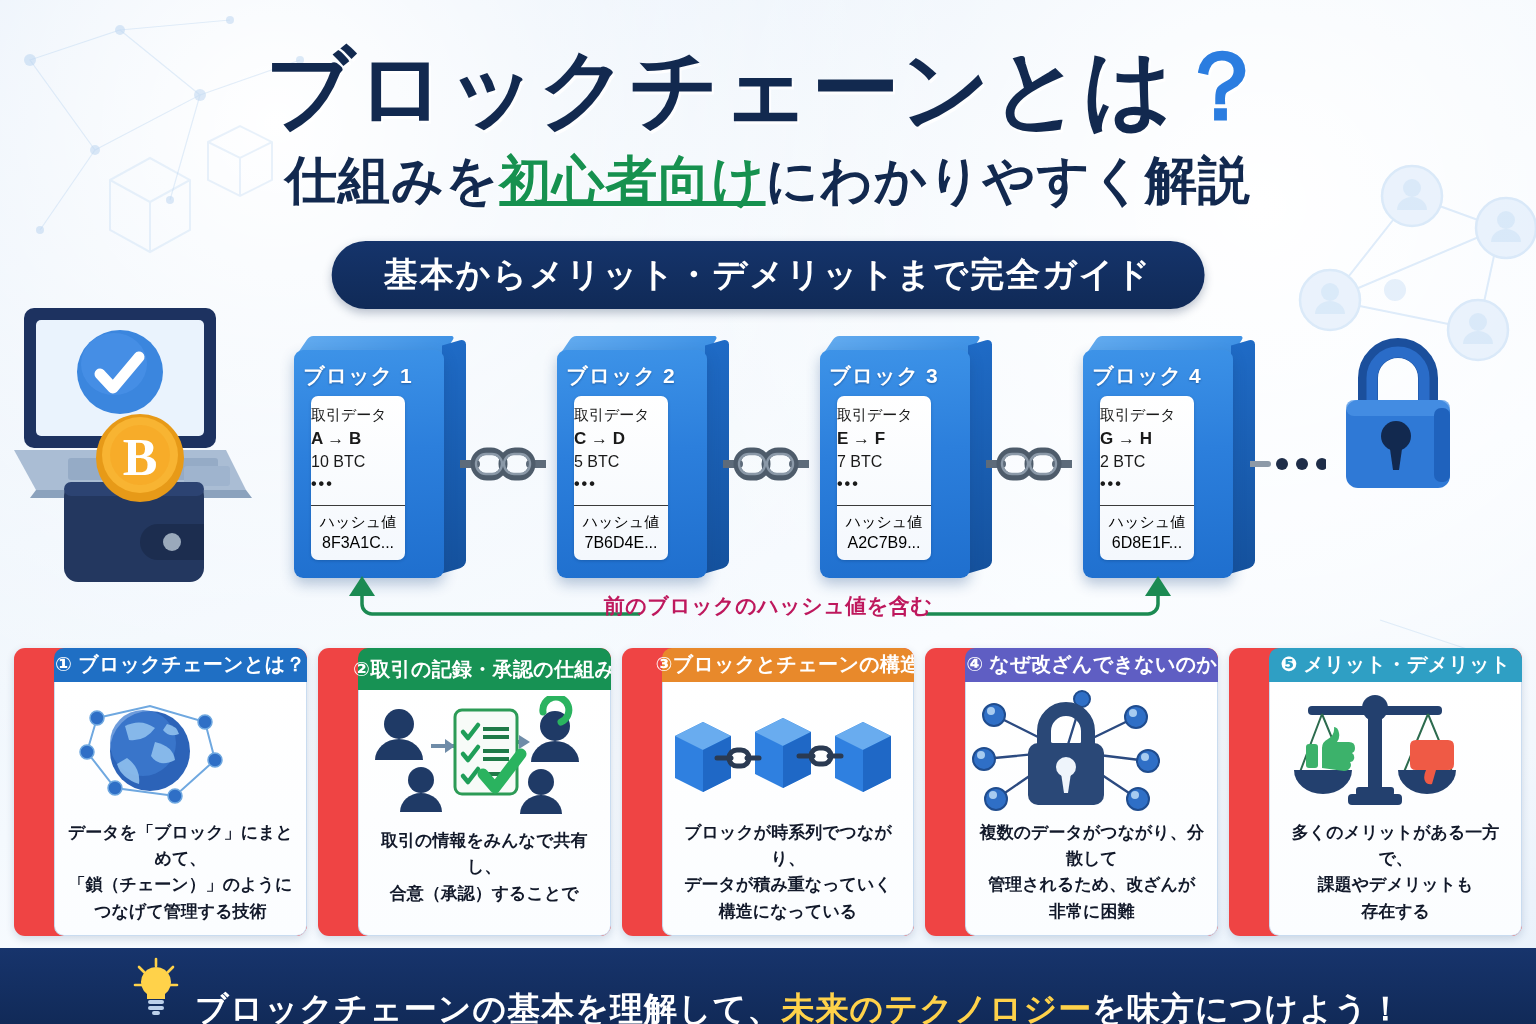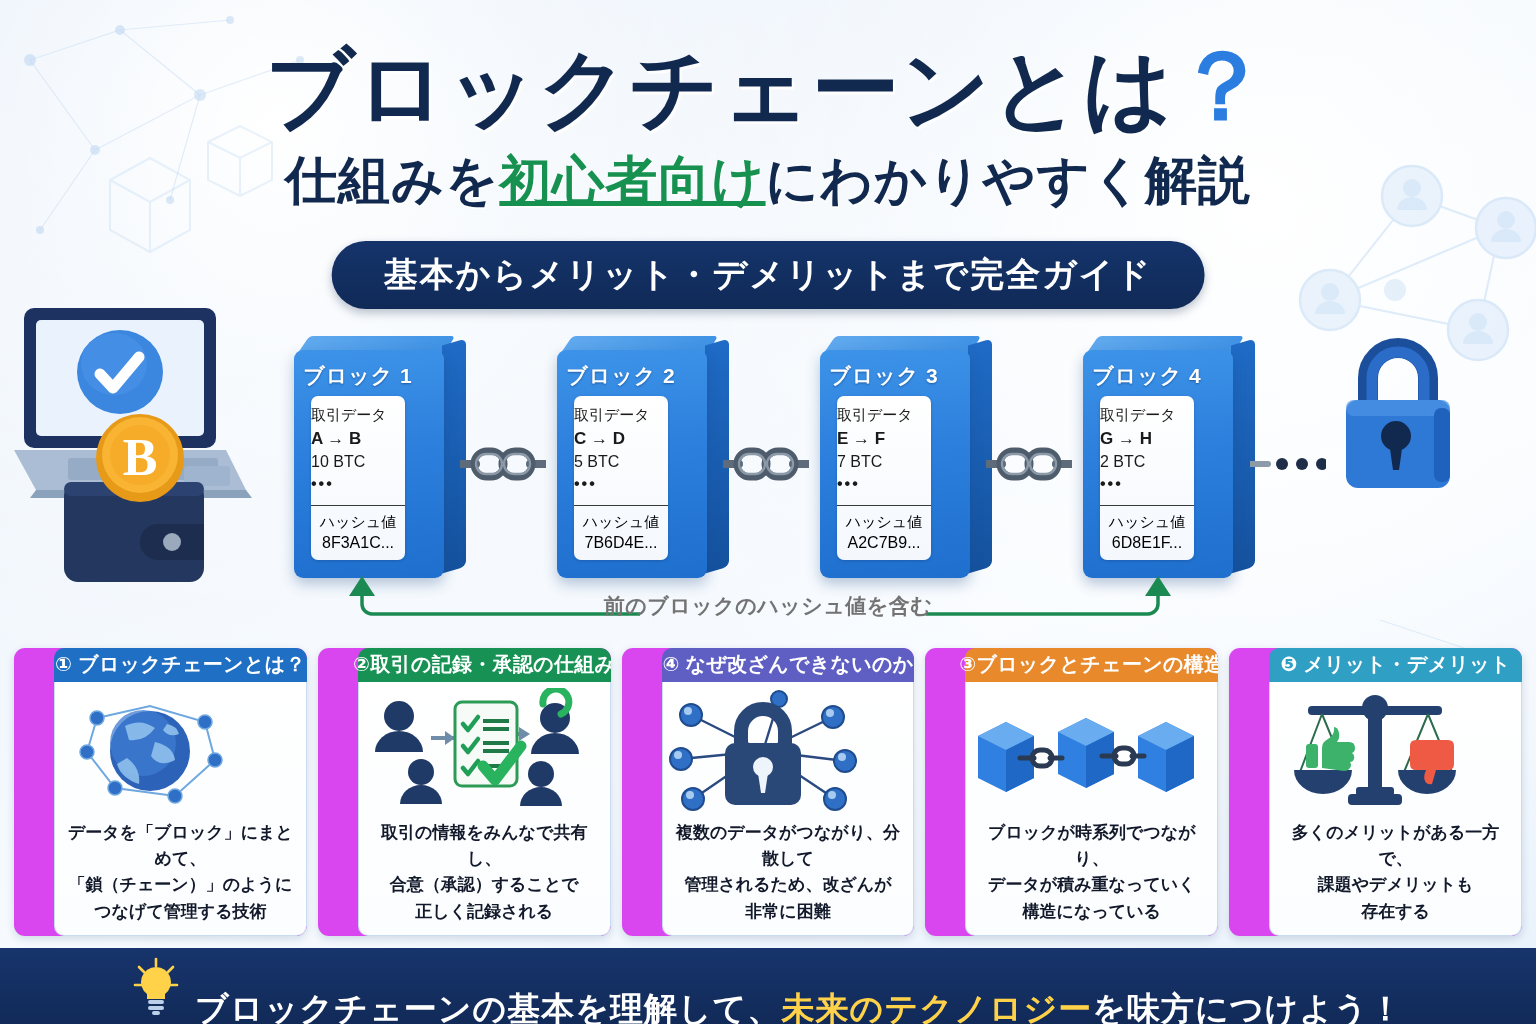--- a/index.html
+++ b/index.html
@@ -98,29 +98,29 @@
   .panel .hash .hv{font-size:16px;line-height:1.35;display:block;}
 
   .linkchain{position:absolute;top:126px;width:86px;height:40px;}
   .dots3{position:absolute;top:138px;width:60px;height:16px;}
   .padlock{position:absolute;left:1338px;top:330px;width:120px;height:172px;}
 
   
   .feedback{position:absolute;left:330px;top:576px;width:860px;height:52px;}
   .feedback-label{
     position:absolute;left:0;right:0;top:592px;text-align:center;
-    font-size:21px;font-weight:bold;color:#737373;letter-spacing:.5px;
+    font-size:21px;font-weight:bold;color:#be185d;letter-spacing:.5px;
     white-space:nowrap;
   }
 
   
   .cards{position:absolute;left:14px;top:648px;width:1508px;height:288px;
     display:flex;gap:11px;}
   .card{
-    flex:1;background:#d946ef;border-radius:11px;overflow:hidden;
+    flex:1;background:#ef4444;border-radius:11px;overflow:hidden;
     display:flex;flex-direction:column;
     box-shadow:0 3px 9px rgba(20,50,95,.16);
     padding-left:40px;
   }
   .card-head{
     height:42px;display:flex;align-items:center;justify-content:center;
     color:#ffffff;font-size:20px;font-weight:bold;letter-spacing:.3px;
     white-space:nowrap;border-radius:10px 10px 0 0;
   }
   .card-body{
@@ -462,60 +462,20 @@
                 <line x1="124" y1="63" x2="150" y2="63"></line>
               <line x1="124" y1="78" x2="142" y2="78"></line>
             </g>
             <path d="M124 78 l12 14 l26 -34" stroke="#2ab35f" stroke-width="11" fill="none" stroke-linecap="round" stroke-linejoin="round"></path>
             <path d="M184 16 a13 13 0 1 1 18 10" stroke="#2ab35f" stroke-width="7" fill="none" stroke-linecap="round"></path>
           </svg>
         </div>
         <div class="card-text">
           <div>取引の情報をみんなで共有し、</div>
           <div>合意（承認）することで</div>
-          <div>正しく記録される</div>
-        </div>
-      </div>
-    </div>
-
-    <div class="card">
-      <div class="card-head" style="background:#5f5ec3">④ なぜ改ざんできないのか</div>
-      <div class="card-body">
-        <div class="card-ill">
-          <svg width="200" height="124" viewBox="0 0 200 124">
-            <g stroke="#2b4a80" stroke-width="2.4" fill="none">
-              <path d="M100 62 L28 26 M100 62 L170 28 M100 62 L18 70 M100 62 L182 72 M100 62 L30 110 M100 62 L172 110 M100 62 L116 10"></path>
-            </g>
-            <g fill="#2f6fc6" stroke="#1f4c8e" stroke-width="2">
-              <circle cx="28" cy="26" r="11"></circle>
-                <circle cx="170" cy="28" r="11"></circle>
-              <circle cx="18" cy="70" r="11"></circle>
-                <circle cx="182" cy="72" r="11"></circle>
-              <circle cx="30" cy="110" r="11"></circle>
-                <circle cx="172" cy="110" r="11"></circle>
-              <circle cx="116" cy="10" r="8"></circle>
-            </g>
-            <g fill="#bcdcf7" opacity=".85">
-              <circle cx="25" cy="22" r="4"></circle>
-                <circle cx="167" cy="24" r="4"></circle>
-              <circle cx="15" cy="66" r="4"></circle>
-                <circle cx="179" cy="68" r="4"></circle>
-              <circle cx="27" cy="106" r="4"></circle>
-                <circle cx="169" cy="106" r="4"></circle>
-            </g>
-            <path d="M78 58 V42 a22 22 0 0 1 44 0 V58" fill="none" stroke="#2a4877" stroke-width="14"></path>
-            <rect x="62" y="54" width="76" height="62" rx="10" fill="#2a4877"></rect>
-            <circle cx="100" cy="78" r="10" fill="#eef4fb"></circle>
-            <path d="M95 84 h10 l-3 20 h-4 z" fill="#eef4fb"></path>
-          </svg>
-        </div>
-        <div class="card-text">
-          <div>複数のデータがつながり、分散して</div>
-          <div>管理されるため、改ざんが</div>
-          <div>非常に困難</div>
         </div>
       </div>
     </div>
 
     <div class="card">
       <div class="card-head" style="background:#e8892b">③ブロックとチェーンの構造</div>
       <div class="card-body">
         <div class="card-ill">
           <svg width="250" height="110" viewBox="0 0 250 110">
             <g>
@@ -543,20 +503,59 @@
         </div>
         <div class="card-text">
           <div>ブロックが時系列でつながり、</div>
           <div>データが積み重なっていく</div>
           <div>構造になっている</div>
         </div>
       </div>
     </div>
 
     <div class="card">
+      <div class="card-head" style="background:#5f5ec3">④ なぜ改ざんできないのか</div>
+      <div class="card-body">
+        <div class="card-ill">
+          <svg width="200" height="124" viewBox="0 0 200 124">
+            <g stroke="#2b4a80" stroke-width="2.4" fill="none">
+              <path d="M100 62 L28 26 M100 62 L170 28 M100 62 L18 70 M100 62 L182 72 M100 62 L30 110 M100 62 L172 110 M100 62 L116 10"></path>
+            </g>
+            <g fill="#2f6fc6" stroke="#1f4c8e" stroke-width="2">
+              <circle cx="28" cy="26" r="11"></circle>
+                <circle cx="170" cy="28" r="11"></circle>
+              <circle cx="18" cy="70" r="11"></circle>
+                <circle cx="182" cy="72" r="11"></circle>
+              <circle cx="30" cy="110" r="11"></circle>
+                <circle cx="172" cy="110" r="11"></circle>
+              <circle cx="116" cy="10" r="8"></circle>
+            </g>
+            <g fill="#bcdcf7" opacity=".85">
+              <circle cx="25" cy="22" r="4"></circle>
+                <circle cx="167" cy="24" r="4"></circle>
+              <circle cx="15" cy="66" r="4"></circle>
+                <circle cx="179" cy="68" r="4"></circle>
+              <circle cx="27" cy="106" r="4"></circle>
+                <circle cx="169" cy="106" r="4"></circle>
+            </g>
+            <path d="M78 58 V42 a22 22 0 0 1 44 0 V58" fill="none" stroke="#2a4877" stroke-width="14"></path>
+            <rect x="62" y="54" width="76" height="62" rx="10" fill="#2a4877"></rect>
+            <circle cx="100" cy="78" r="10" fill="#eef4fb"></circle>
+            <path d="M95 84 h10 l-3 20 h-4 z" fill="#eef4fb"></path>
+          </svg>
+        </div>
+        <div class="card-text">
+          <div>複数のデータがつながり、分散して</div>
+          <div>管理されるため、改ざんが</div>
+          <div>非常に困難</div>
+        </div>
+      </div>
+    </div>
+
+    <div class="card">
       <div class="card-head" style="background:#2f9fc4">❺ メリット・デメリット</div>
       <div class="card-body">
         <div class="card-ill">
           <svg width="210" height="126" viewBox="0 0 210 126">
             <rect x="38" y="18" width="134" height="9" rx="4" fill="#23406e"></rect>
             <circle cx="105" cy="20" r="13" fill="#23406e"></circle>
             <rect x="98" y="24" width="14" height="82" fill="#23406e"></rect>
             <rect x="78" y="106" width="54" height="11" rx="4" fill="#23406e"></rect>
             <rect x="86" y="99" width="38" height="9" rx="3" fill="#23406e"></rect>
             <g stroke="#2c6b4e" stroke-width="2" fill="none">

